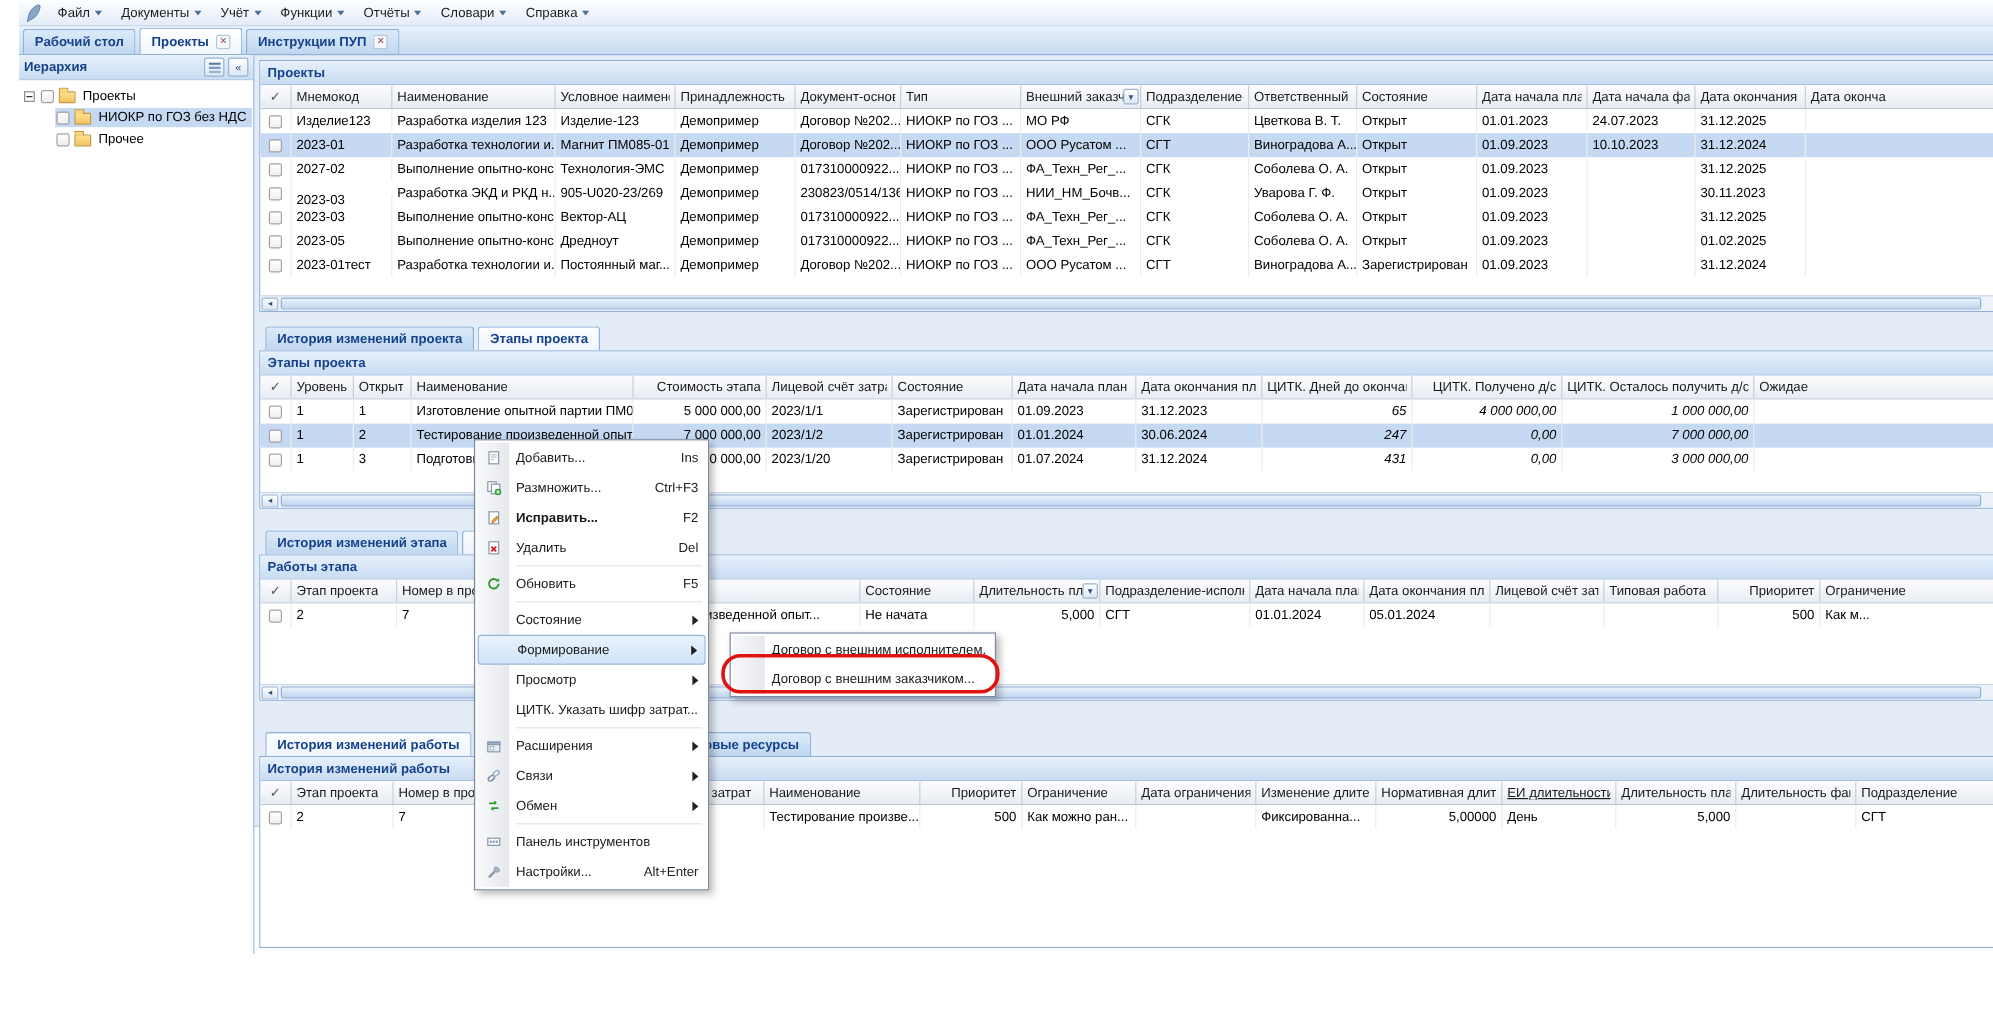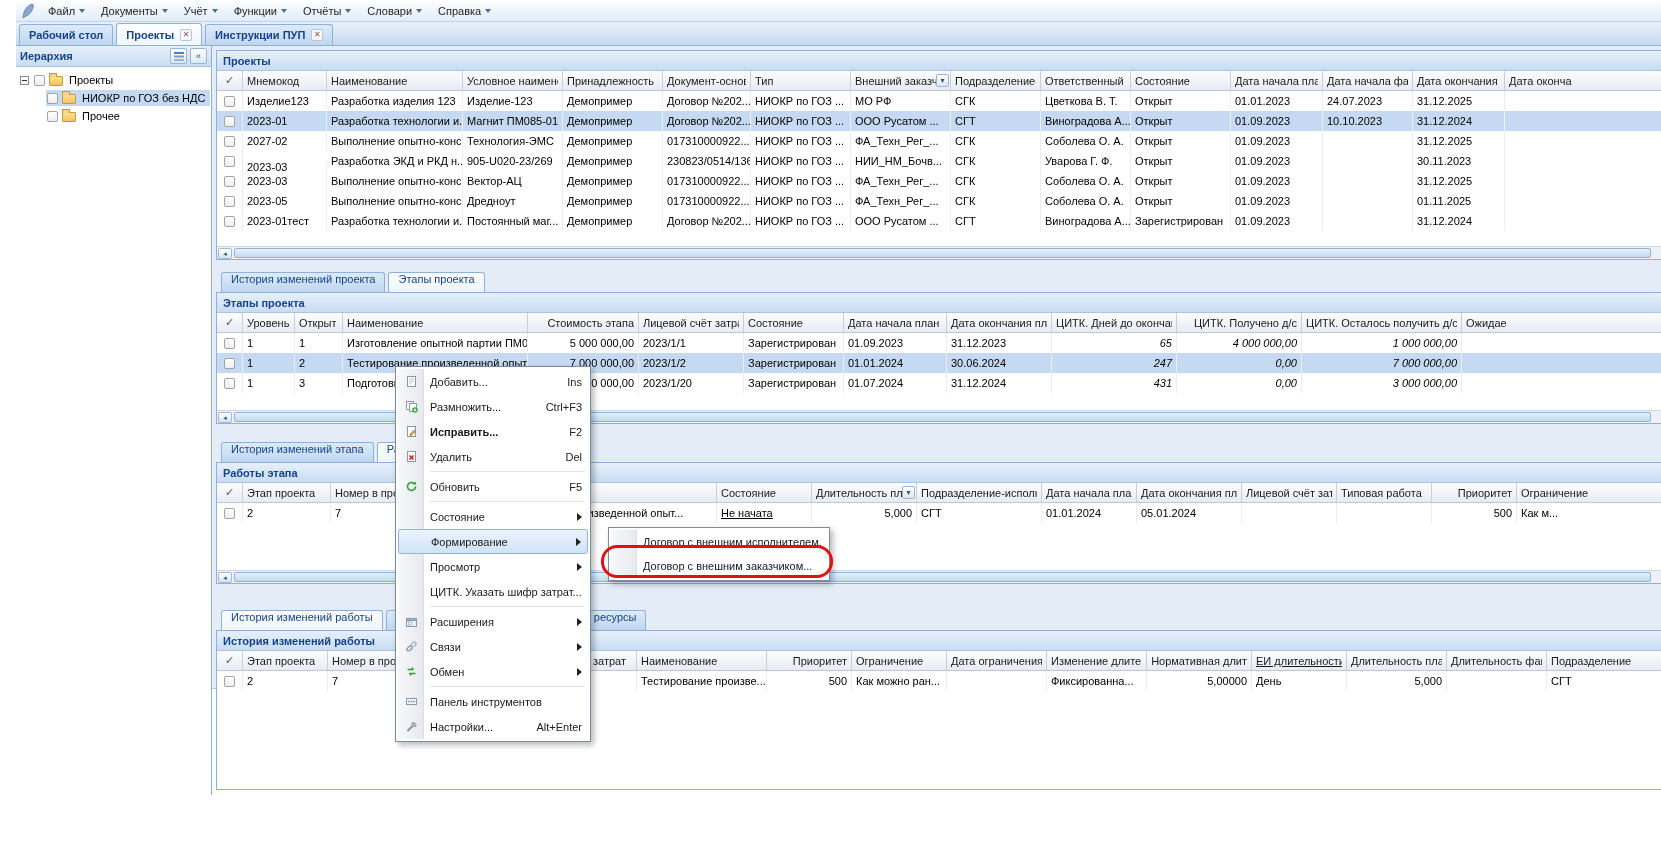--- a/index.html
+++ b/index.html
@@ -45,21 +45,21 @@
 .grid-row.sel{background:#c6d9f2}
 .cell{display:flex;align-items:center;padding:0 4px;border-right:1px solid #ededed;white-space:nowrap;overflow:hidden}
 .cell.check{justify-content:center}
 .cell.r,.hcell.r{justify-content:flex-end}
 .cell.i{font-style:italic}
 .cbx{width:11px;height:11px;border:1px solid #a3a3a3;background:linear-gradient(#ffffff,#eeeeee);border-radius:2px}
 .hscroll{flex:0 0 13px;background:#edf2f9;border-top:1px solid #cfd9e6;display:flex;align-items:center;padding:0 1px}
 .sbtn{width:14px;height:11px;font-size:7px;line-height:10px;text-align:center;color:#35507a;background:linear-gradient(#fff,#d8e4f2);border:1px solid #a3b8d2;border-radius:2px}
 .sthumb{height:10px;width:calc(100% - 40px);margin-left:2px;background:linear-gradient(#e8f1fb,#c3d8ef);border:1px solid #8fb0d8;border-radius:2px}
 .tabsrow{position:absolute;left:0;right:0;height:22px;display:flex;align-items:flex-end;gap:3px;padding-left:5px}
-.subtab{height:20px;display:flex;align-items:flex-start;padding:0 9px;border:1px solid #8fb0d8;border-bottom:none;border-radius:3px 3px 0 0;background:linear-gradient(#dcebfa,#bfd6ef);font-weight:normal;color:#15428b;white-space:nowrap;overflow:hidden}
+.subtab{height:20px;display:flex;align-items:center;padding:0 9px;border:1px solid #8fb0d8;border-bottom:none;border-radius:3px 3px 0 0;background:linear-gradient(#dcebfa,#bfd6ef);font-weight:bold;color:#15428b;white-space:nowrap;overflow:hidden}
 .subtab.active{background:linear-gradient(#fbfdff,#eef5fc)}
 
 .ctxmenu{position:absolute;background:#fff;border:1px solid #7d8ba0;box-shadow:3px 3px 6px rgba(0,0,0,.28);padding:2px;z-index:50}
 .ctxmenu .gutter{position:absolute;left:2px;top:2px;bottom:2px;width:26px;background:linear-gradient(to right,#f7f8fa,#e7e9ee);border-right:1px solid #dcdee2}
 .citem{position:relative;height:25px;display:flex;align-items:center;padding-right:6px;z-index:1}
 .submenu .citem{height:24px}
 .citem .ic{width:26px;flex:0 0 26px;display:flex;align-items:center;justify-content:center}
 .citem .lbl{margin-left:6px;flex:1;white-space:nowrap;overflow:hidden;color:#1a1a1a}
 .citem.bold .lbl{font-weight:bold}
 .citem .sc{color:#222;margin-left:8px}
@@ -325,21 +325,21 @@
               <div class="cell" style="flex: 0 0 100px; width: 100px;">Дредноут</div>
               <div class="cell" style="flex: 0 0 100px; width: 100px;">Демопример</div>
               <div class="cell" style="flex: 0 0 88px; width: 88px;">017310000922...</div>
               <div class="cell" style="flex: 0 0 100px; width: 100px;">НИОКР по ГОЗ ...</div>
               <div class="cell" style="flex: 0 0 100px; width: 100px;">ФА_Техн_Рег_...</div>
               <div class="cell" style="flex: 0 0 90px; width: 90px;">СГК</div>
               <div class="cell" style="flex: 0 0 90px; width: 90px;">Соболева О. А.</div>
               <div class="cell" style="flex: 0 0 100px; width: 100px;">Открыт</div>
               <div class="cell" style="flex: 0 0 92px; width: 92px;">01.09.2023</div>
               <div class="cell" style="flex: 0 0 90px; width: 90px;"></div>
-              <div class="cell" style="flex: 0 0 92px; width: 92px;">01.11.2025</div>
+              <div class="cell" style="flex: 0 0 92px; width: 92px;">01.02.2025</div>
               <div class="cell" style="flex: 0 0 173px; width: 173px;"></div>
             </div>
             <div class="grid-row">
               <div class="cell check" style="flex: 0 0 26px; width: 26px;">
                 <span class="cbx"></span>
               </div>
               <div class="cell" style="flex: 0 0 84px; width: 84px;">2023-01тест</div>
               <div class="cell" style="flex: 0 0 136px; width: 136px;">Разработка технологии и...</div>
               <div class="cell" style="flex: 0 0 100px; width: 100px;">Постоянный маг...</div>
               <div class="cell" style="flex: 0 0 100px; width: 100px;">Демопример</div>
@@ -530,21 +530,21 @@
             </div>
           </div>
           <div class="grid-body">
             <div class="grid-row">
               <div class="cell check" style="flex: 0 0 26px; width: 26px;">
                 <span class="cbx"></span>
               </div>
               <div class="cell" style="flex: 0 0 88px; width: 88px;">2</div>
               <div class="cell" style="flex: 0 0 160px; width: 160px;">7</div>
               <div class="cell" style="flex: 0 0 226px; width: 226px;">Тестирование произведенной опыт...</div>
-              <div class="cell" style="flex: 0 0 95px; width: 95px; text-decoration: underline;">Не начата</div>
+              <div class="cell" style="flex: 0 0 95px; width: 95px;">Не начата</div>
               <div class="cell r" style="flex: 0 0 105px; width: 105px;">5,000</div>
               <div class="cell" style="flex: 0 0 125px; width: 125px;">СГТ</div>
               <div class="cell" style="flex: 0 0 95px; width: 95px;">01.01.2024</div>
               <div class="cell" style="flex: 0 0 105px; width: 105px;">05.01.2024</div>
               <div class="cell" style="flex: 0 0 95px; width: 95px;"></div>
               <div class="cell" style="flex: 0 0 95px; width: 95px;"></div>
               <div class="cell r" style="flex: 0 0 85px; width: 85px;">500</div>
               <div class="cell" style="flex: 0 0 161px; width: 161px;">Как м...</div>
             </div>
           </div>

